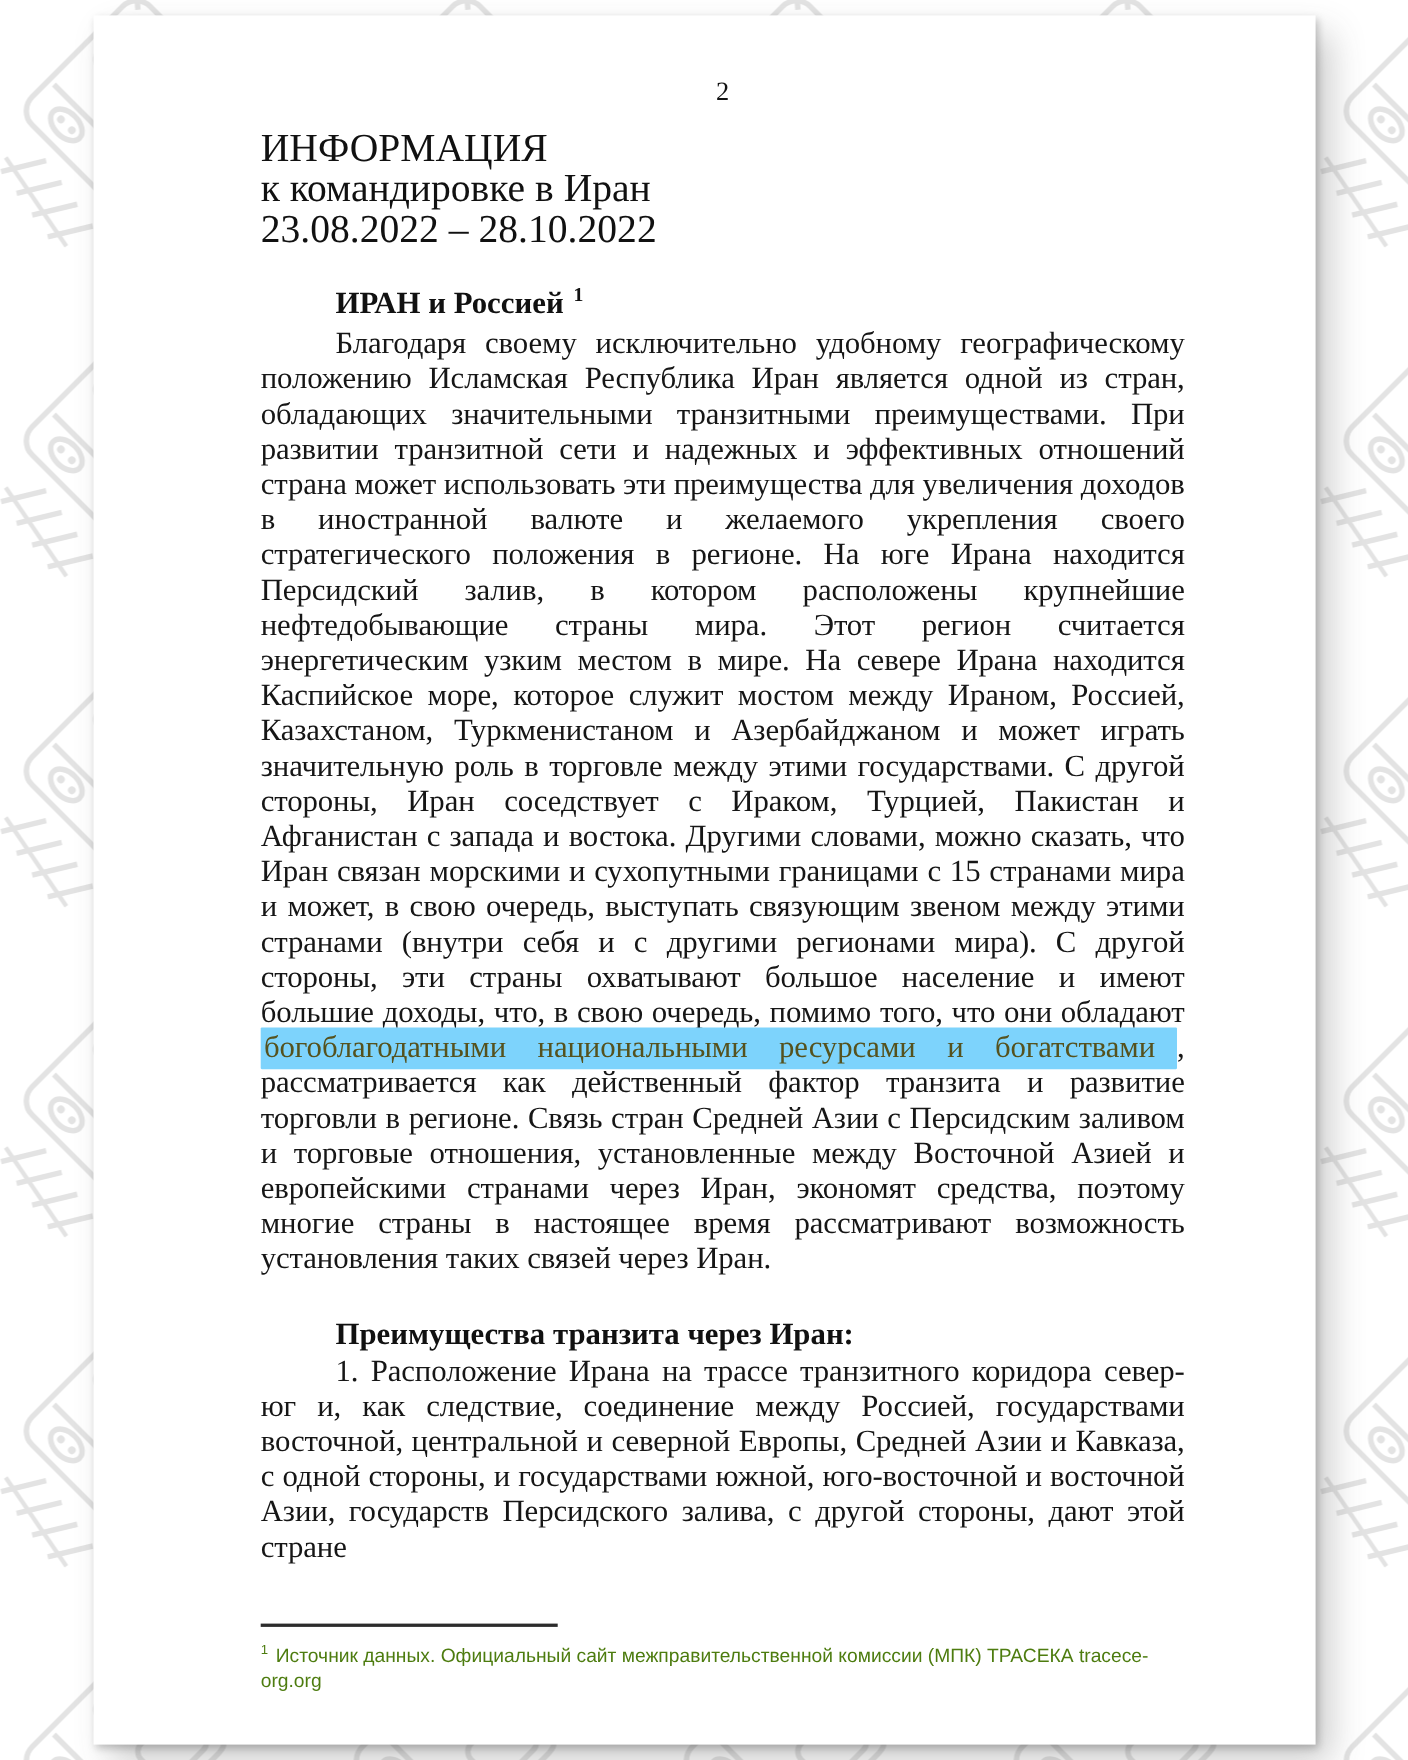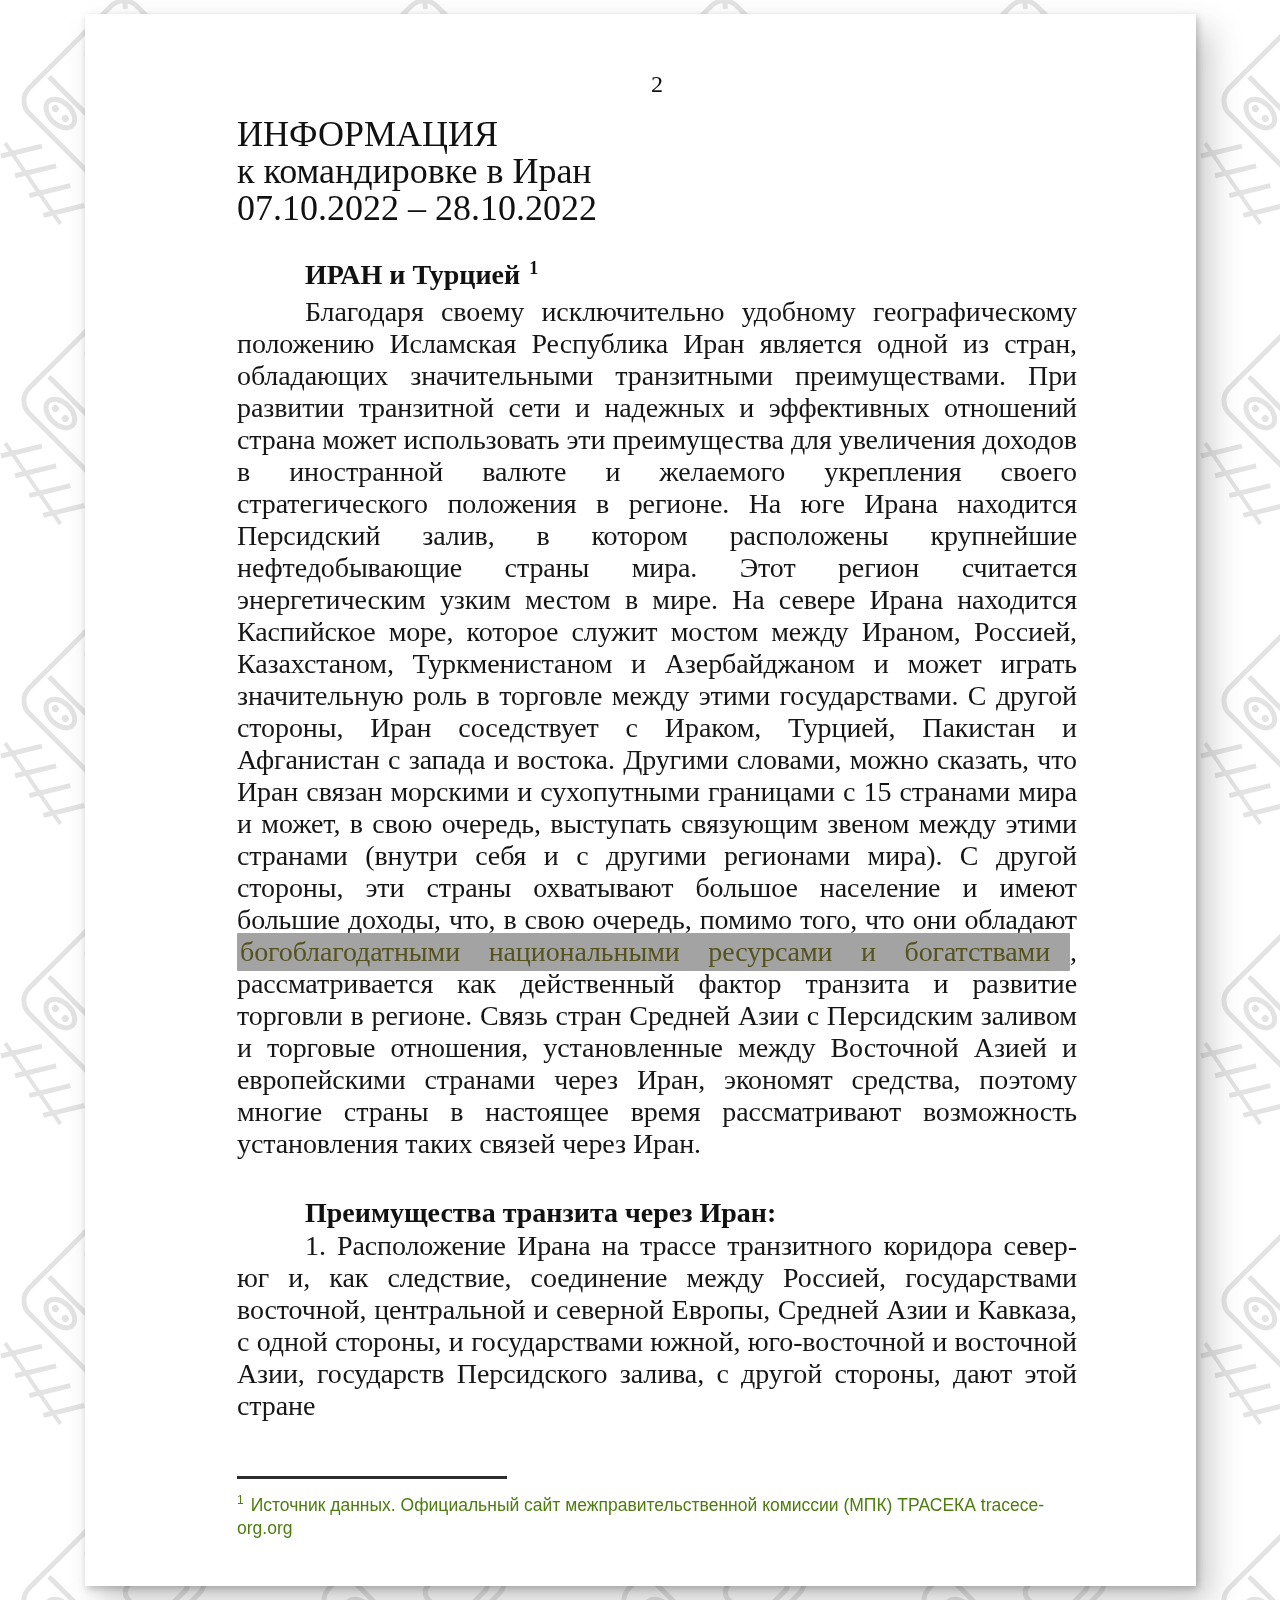--- a/index.html
+++ b/index.html
@@ -56,21 +56,21 @@
     margin: 4px 0 0 0;
     font-size: 28px; line-height: 32px;
     text-align: justify;
     text-indent: 68px;
     letter-spacing: -0.1px;
     color: #161616;
     hyphens: none;
   }
   .body-p.no-top { margin-top: 0; }
   mark.hl {
-    background: #a3a3a3;
+    background: #7dd3fc;
     color: #55521e;
     padding: 3px 20px 4px 3px;
     border-radius: 1px;
   }
   .footnote {
     position: absolute;
     left: 152px; bottom: 102px;
     width: 840px;
     font-family: "Liberation Sans", "DejaVu Sans", sans-serif;
   }
@@ -121,24 +121,24 @@
 </svg>
 
 <div class="page">
   <div class="content">
 
     <div class="page-number">2</div>
 
     <div class="doc-header">
       <div>ИНФОРМАЦИЯ</div>
       <div>к командировке в Иран</div>
-      <div>07.10.2022 – 28.10.2022</div>
+      <div>23.08.2022 – 28.10.2022</div>
     </div>
 
-    <div class="heading"><span>ИРАН и Турцией</span><sup>1</sup></div>
+    <div class="heading"><span>ИРАН и Россией</span><sup>1</sup></div>
 
     <p class="body-p"><span>Благодаря своему исключительно удобному географическому положению Исламская Республика Иран является одной из стран, обладающих значительными транзитными преимуществами. При развитии транзитной сети и надежных и эффективных отношений страна может использовать эти преимущества для увеличения доходов в иностранной валюте и желаемого укрепления своего стратегического положения в регионе. На юге Ирана находится Персидский залив, в котором расположены крупнейшие нефтедобывающие страны мира. Этот регион считается энергетическим узким местом в мире. На севере Ирана находится Каспийское море, которое служит мостом между Ираном, Россией, Казахстаном, Туркменистаном и Азербайджаном и может играть значительную роль в торговле между этими государствами. С другой стороны, Иран соседствует с Ираком, Турцией, Пакистан и Афганистан с запада и востока. Другими словами, можно сказать, что Иран связан морскими и сухопутными границами с 15 странами мира и может, в свою очередь, выступать связующим звеном между этими странами (внутри себя и с другими регионами мира). С другой стороны, эти страны охватывают большое население и имеют большие доходы, что, в свою очередь, помимо того, что они обладают </span><mark class="hl">богоблагодатными национальными ресурсами и богатствами</mark><span>, рассматривается как действенный фактор транзита и развитие торговли в регионе. Связь стран Средней Азии с Персидским заливом и торговые отношения, установленные между Восточной Азией и европейскими странами через Иран, экономят средства, поэтому многие страны в настоящее время рассматривают возможность установления таких связей через Иран.</span></p>
 
     <div class="heading heading-2">Преимущества транзита через Иран:</div>
 
 
     <p class="body-p no-top">1. Расположение Ирана на трассе транзитного коридора север-юг и, как следствие, соединение между Россией, государствами восточной, центральной и северной Европы, Средней Азии и Кавказа, с одной стороны, и государствами южной, юго-восточной и восточной Азии, государств Персидского залива, с другой стороны, дают этой стране</p>
 
     <div class="footnote">
       <div class="footnote-rule"></div>

